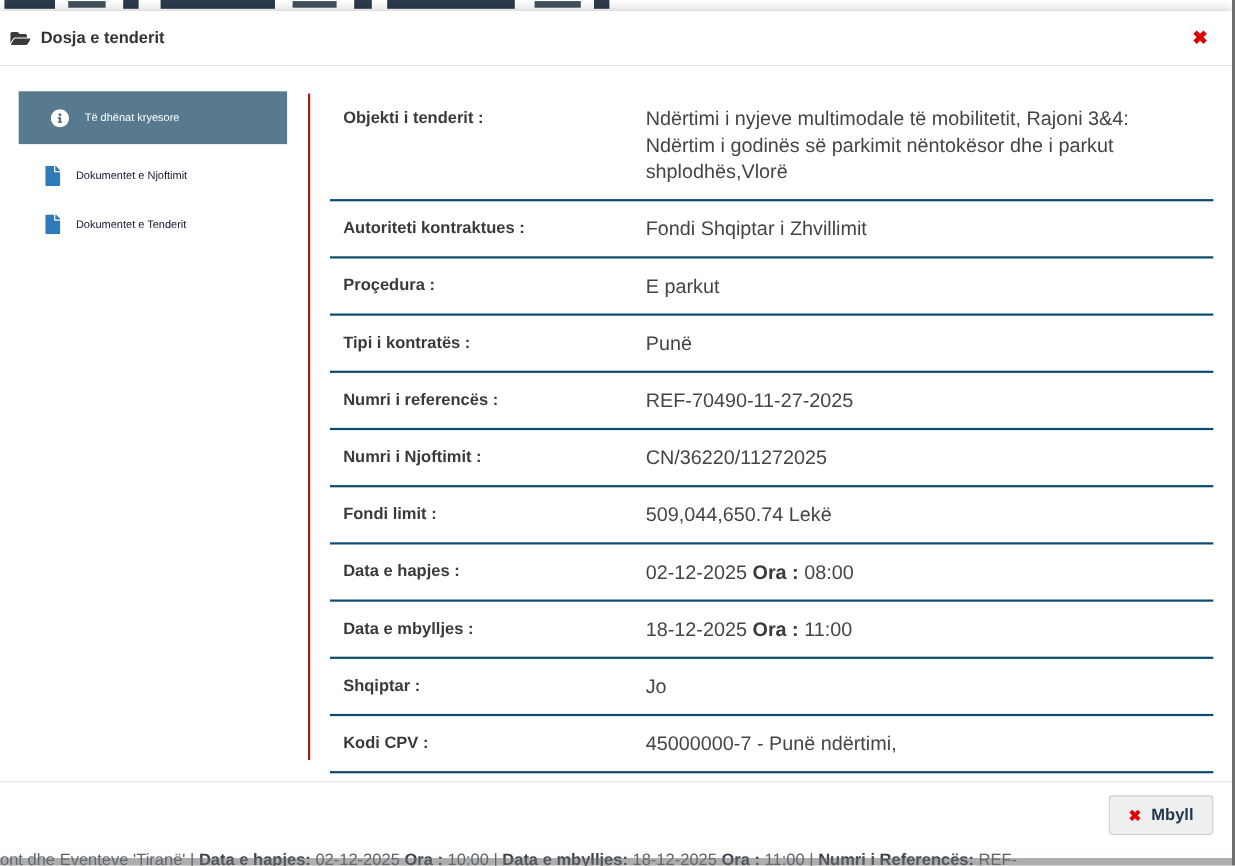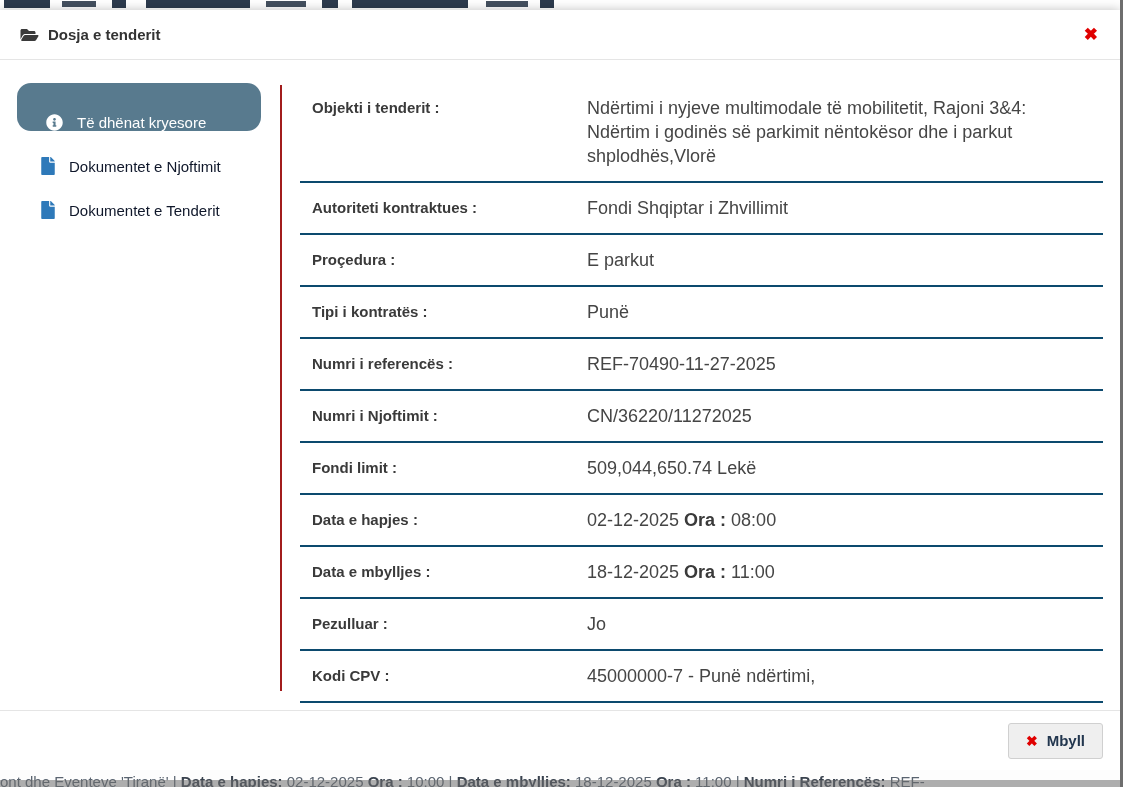--- a/index.html
+++ b/index.html
@@ -33,33 +33,33 @@
     position:absolute;right:0;top:0;width:3px;height:787px;background:#6e6e6e;
   }
 
   
   .modal{
     position:absolute;left:0;top:10px;width:1120px;height:760px;background:#fff;
     box-shadow:0 0 10px rgba(0,0,0,.25);
   }
   .modal-header{
     height:50px;border-bottom:1px solid #e5e5e5;display:flex;align-items:center;
-    padding:0 22px 0 20px;box-sizing:border-box;
+    padding:0 22px 0 9px;box-sizing:border-box;
   }
   .modal-title{font-size:15px;font-weight:bold;color:#333;display:flex;align-items:center;gap:9px;}
   .modal-title svg{display:block;}
   .close-x{
     margin-left:auto;color:#e00000;font-weight:bold;font-size:17px;line-height:1;
     cursor:pointer;user-select:none;
   }
   .modal-body{position:relative;height:649px;}
   
   .sidebar{position:absolute;left:17px;top:23px;width:244px;}
   .side-item{
-    display:flex;align-items:flex-end;font-size:15px;cursor:pointer;border-radius:14px;
+    display:flex;align-items:center;font-size:10px;cursor:pointer;
   }
   .side-item.active{
     background:#587a8e;color:#fff;height:48px;padding-left:28px;font-weight:normal;
   }
   .side-item.link{color:#0f172a;height:30px;margin:14px 0 0 21px;}
   .side-item .ic{width:19px;display:flex;justify-content:center;margin-right:13px;}
   .side-item.link .ic{margin-right:12px;}
   
   .red-divider{position:absolute;left:280px;top:25px;width:2px;height:606px;background:#a21c1c;}
   
@@ -162,21 +162,21 @@
         </div>
         <div class="drow">
           <div class="lbl">Data e hapjes :</div>
           <div class="val">02-12-2025 <b>Ora :</b> 08:00</div>
         </div>
         <div class="drow">
           <div class="lbl">Data e mbylljes :</div>
           <div class="val">18-12-2025 <b>Ora :</b> 11:00</div>
         </div>
         <div class="drow">
-          <div class="lbl">Pezulluar :</div>
+          <div class="lbl">Shqiptar :</div>
           <div class="val">Jo</div>
         </div>
         <div class="drow">
           <div class="lbl">Kodi CPV :</div>
           <div class="val">45000000-7 - Punë ndërtimi,</div>
         </div>
       </div>
   </div>
 
   <div class="modal-footer">

